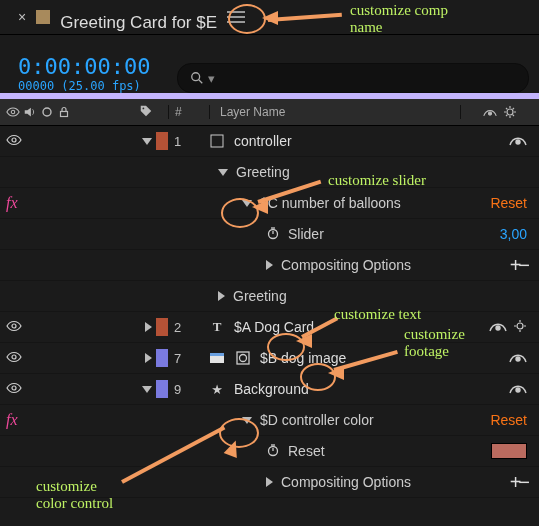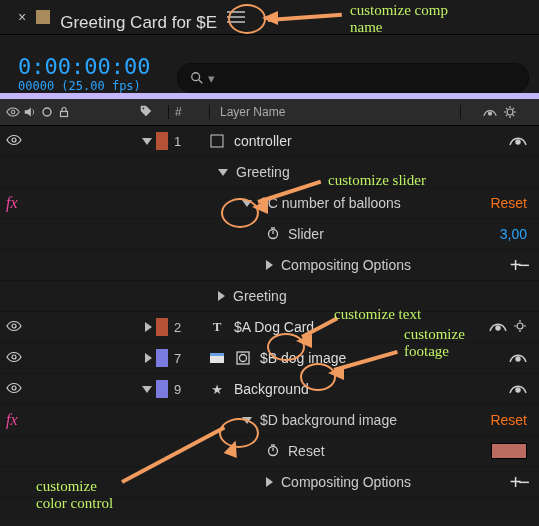--- a/index.html
+++ b/index.html
@@ -404,21 +404,21 @@
   </div>
 
   <div class="row">
     <div class="c-vis">
         <span class="fx">fx</span>
       </div>
     <div class="c-twirl"></div>
     <div class="c-index"></div>
     <div class="c-body indent2">
       <span class="tw tw-down"></span>
-      <span class="prop-name">$D background image</span>
+      <span class="prop-name">$D controller color</span>
     </div>
     <div class="c-right">
       <span class="reset-link">Reset</span>
     </div>
   </div>
 
   <div class="row">
     <div class="c-vis"></div>
     <div class="c-twirl"></div>
     <div class="c-index"></div>

